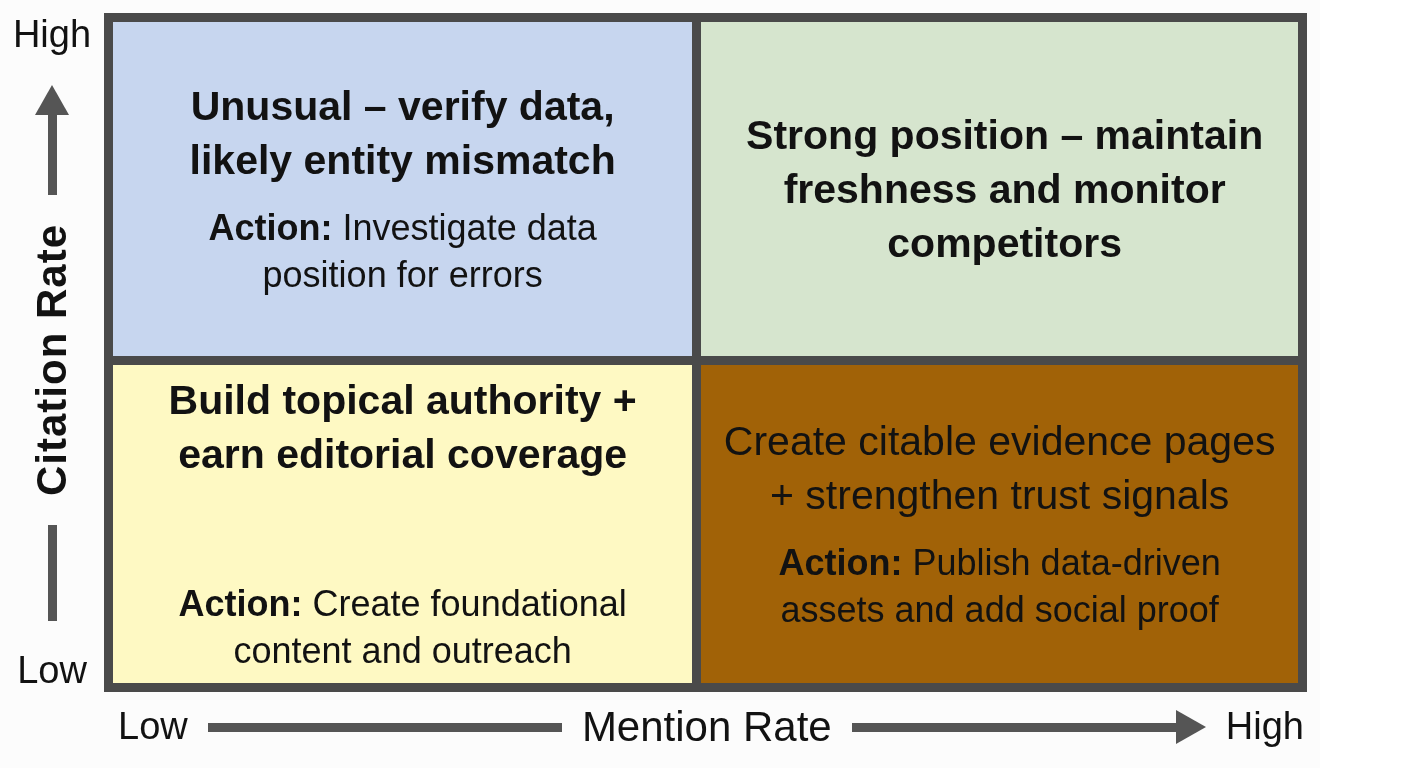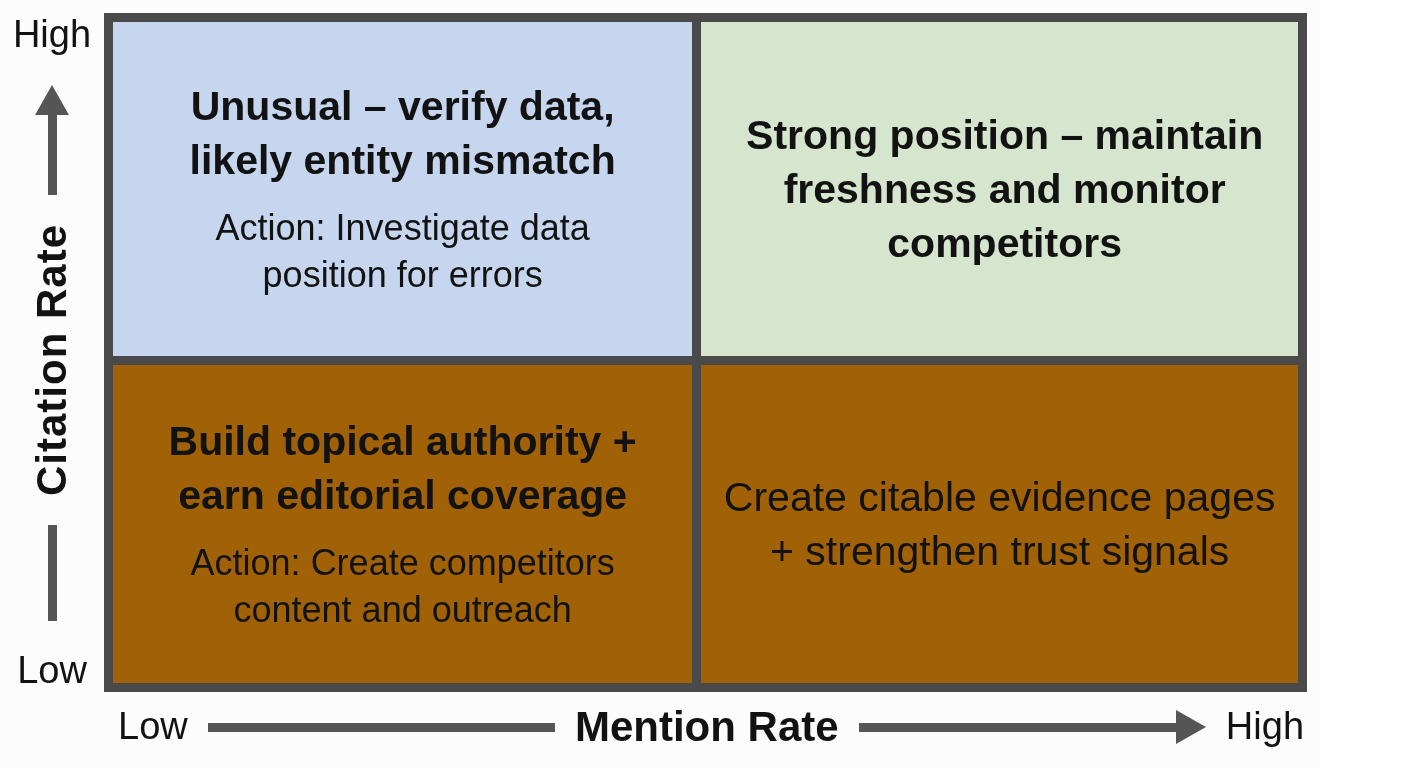--- a/index.html
+++ b/index.html
@@ -75,34 +75,34 @@
     margin: 0;
   }
   .q-tr { gap: 12px; }
   .q-br .q-title { font-weight: 400; }
   .q-action {
     font-size: 36px;
     line-height: 1.32;
     margin: 0;
   }
   .q-action .q-action-text { white-space: pre-line; }
-  .q-action b { font-weight: 400; }
+  .q-action b { font-weight: 700; }
 
   
   .x-axis {
     margin-left: 104px;
     height: 76px;
     display: flex;
     align-items: center;
     box-sizing: border-box;
     padding: 0 16px 6px 14px;
     gap: 20px;
   }
   .x-seg { flex: 1; height: 9px; background: #555555; }
-  .x-label { font-size: 42px; font-weight: 700; white-space: nowrap; }
+  .x-label { font-size: 42px; font-weight: 400; white-space: nowrap; }
   .x-arrow { flex: 1; display: flex; align-items: center; }
   .x-arrow .seg { flex: 1; height: 9px; background: #555555; }
   .x-arrow .head {
     width: 0; height: 0;
     border-top: 17px solid transparent;
     border-bottom: 17px solid transparent;
     border-left: 30px solid #555555;
   }
 </style>
 </head>
@@ -131,30 +131,32 @@
         <p class="q-action"><b>Action:</b> <span class="q-action-text">Investigate data
 position for errors</span></p>
       </div>
 
       <div class="q q-tr" style="background: rgb(214, 229, 206); padding-left: 28px;">
         <p class="q-title">Strong position – maintain
 freshness and monitor
 competitors</p>
       </div>
 
-      <div class="q q-bl" style="background: #a16207;">
+      <div class="q q-bl" style="background: #fef9c3; justify-content: space-between;">
         <p class="q-title">Build topical authority +
 earn editorial coverage</p>
-        <p class="q-action"><b>Action:</b> <span class="q-action-text">Create competitors
+        <p class="q-action"><b>Action:</b> <span class="q-action-text">Create foundational
 content and outreach</span></p>
       </div>
 
       <div class="q q-br" style="background: #a16207;">
         <p class="q-title">Create citable evidence pages
 + strengthen trust signals</p>
+        <p class="q-action"><b>Action:</b> <span class="q-action-text">Publish data-driven
+assets and add social proof</span></p>
       </div>
 
     </div>
   </div>
 
   <div class="x-axis">
     <span class="axis-end">Low</span>
     <div class="x-seg"></div>
     <span class="x-label">Mention Rate</span>
     <div class="x-arrow">

